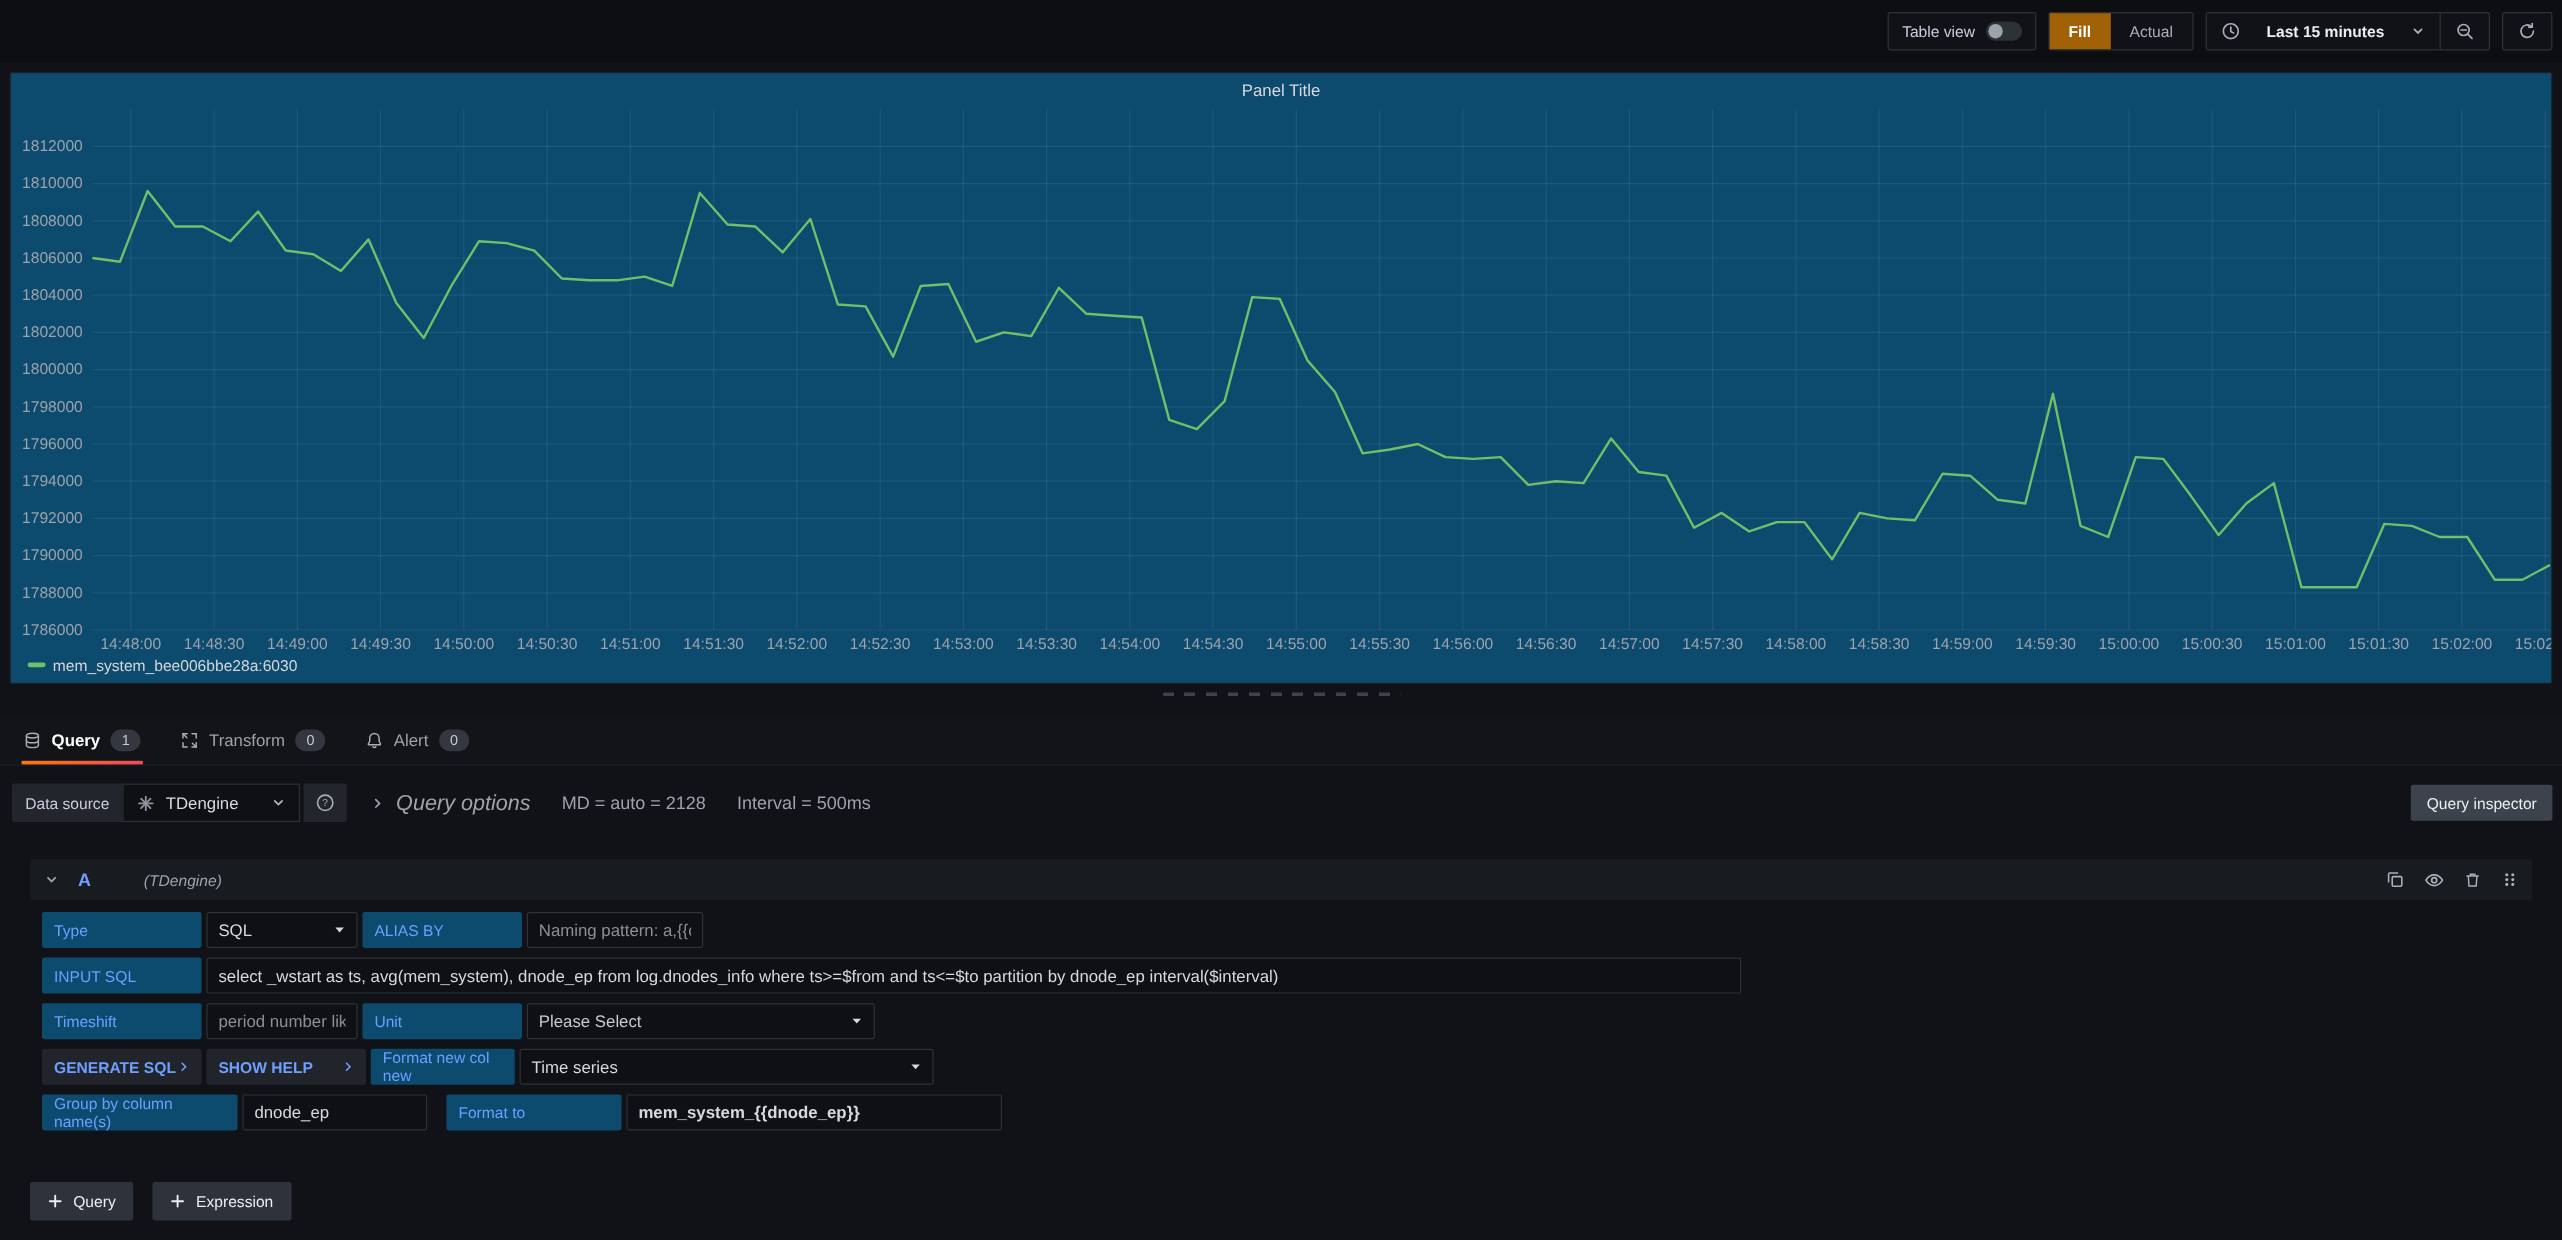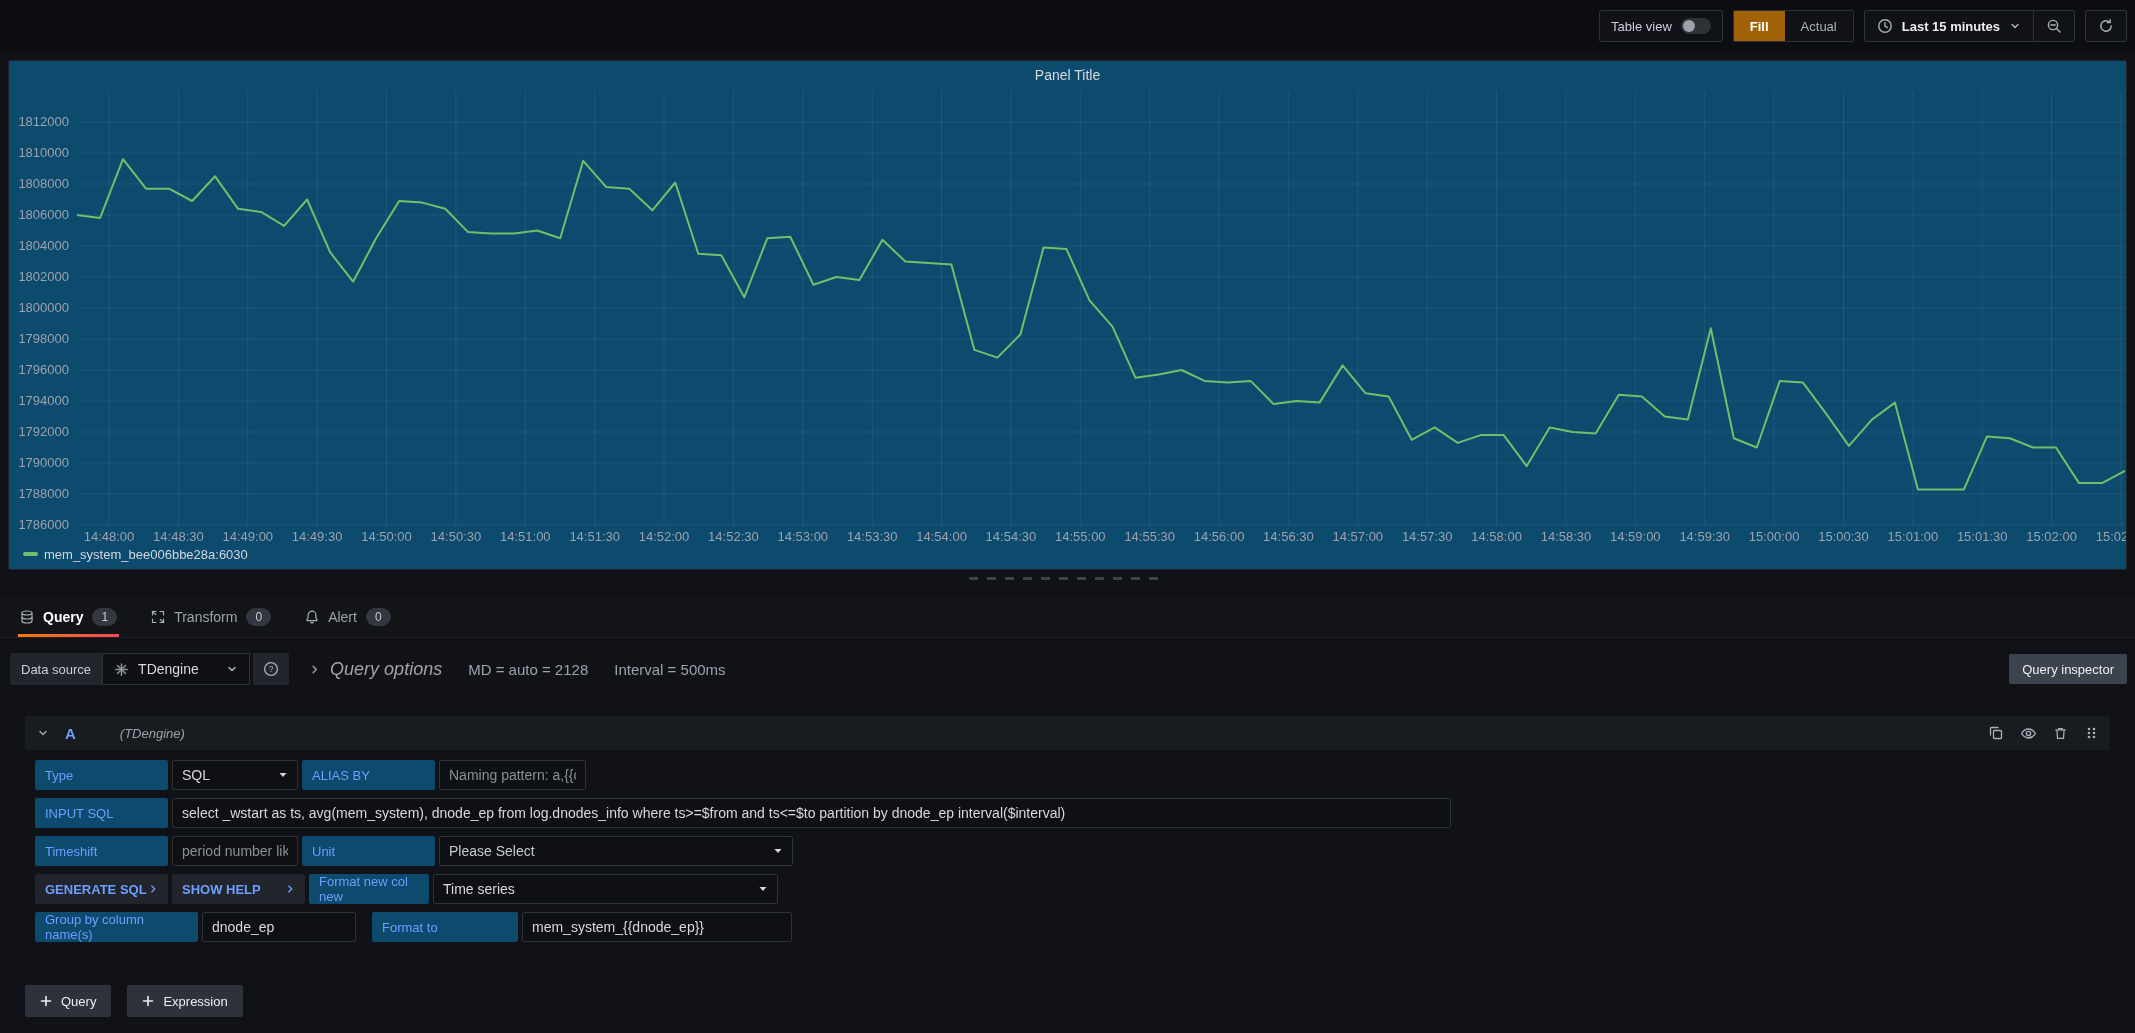--- a/index.html
+++ b/index.html
@@ -11,21 +11,21 @@
     overflow:hidden;
     position:relative;
   }
   svg { display:block; }
   .ic { color:#aab0b8; display:inline-flex; align-items:center; justify-content:center; }
 
   
   .topbar { position:absolute; top:0; left:0; right:0; height:52px; background:#0d0e12;
             display:flex; align-items:center; justify-content:flex-end; gap:10px; padding-right:8px; }
   .tb-group { display:flex; align-items:stretch; height:32px; border:1px solid #2c3235; border-radius:2px; background:#111217; }
-  .tb-btn { display:flex; align-items:center; gap:9px; padding:0 12px; font-size:13px; color:#d8d9dd; cursor:pointer; }
+  .tb-btn { display:flex; align-items:center; gap:22px; padding:0 12px; font-size:13px; color:#d8d9dd; cursor:pointer; }
   .tb-btn + .tb-btn { border-left:1px solid #2c3235; }
   .tv-label { font-size:13px; color:#ccccdc; }
   .toggle { width:30px; height:16px; border-radius:8px; background:#2c3235; position:relative; cursor:pointer; }
   .toggle .knob { position:absolute; top:2px; left:2px; width:12px; height:12px; border-radius:50%; background:#9da2ab; }
   .seg { display:flex; align-items:center; padding:0 16px; font-size:13px; color:#aab0b8; cursor:pointer; }
   .seg.active { background:#a16207; color:#ffffff; font-weight:700; }
   .time-label { font-weight:700; font-size:13px; color:#eceef1; }
 
   
   .panel { position:absolute; top:60px; left:8px; right:8px; height:510px; background:#0c4a6e;
@@ -84,27 +84,27 @@
   .fbtn { background:#21242b; color:#6e9fff; font-size:13px; font-weight:700; display:flex; align-items:center;
           justify-content:space-between; padding:0 10px; width:133px; border-radius:2px; flex:none; cursor:pointer; }
   .finput { background:#0e1014; border:1px solid #2c3235; color:#d8d9dd; font-size:14px; padding:0 9px;
             border-radius:2px; font-family:"Liberation Sans",sans-serif; outline:none; }
   .finput::placeholder { color:#8b9096; }
   .fselect { background:#0e1014; border:1px solid #2c3235; color:#d8d9dd; font-size:14px; padding:0 9px;
              border-radius:2px; display:flex; align-items:center; justify-content:space-between; cursor:pointer; flex:none; }
   .w150 { width:126px; flex:none; }
   .w147 { width:147px; flex:none; }
   .wsql { width:1279px; flex:none; }
-  .w354 { width:354px; flex:none; }
+  .w354 { width:290px; flex:none; }
   .w120 { width:120px; flex:none; }
   .w345 { width:345px; flex:none; }
   .w163 { width:163px; flex:none; }
   .w154 { width:154px; flex:none; }
   .w157 { width:146px; flex:none; margin-left:12px; }
-  .w315 { width:270px; flex:none; }
+  .w315 { width:313px; flex:none;font-weight:bold; }
 
   
   .footer-row { position:absolute; top:985px; left:25px; display:flex; gap:16px; }
   .add-btn { background:#2e323a; height:32px; padding:0 15px; display:flex; align-items:center; gap:9px;
              border-radius:2px; color:#eceef1; font-size:13px; font-weight:500; cursor:pointer; }
 </style>
 </head>
 <body>
 
 <div class="topbar">

